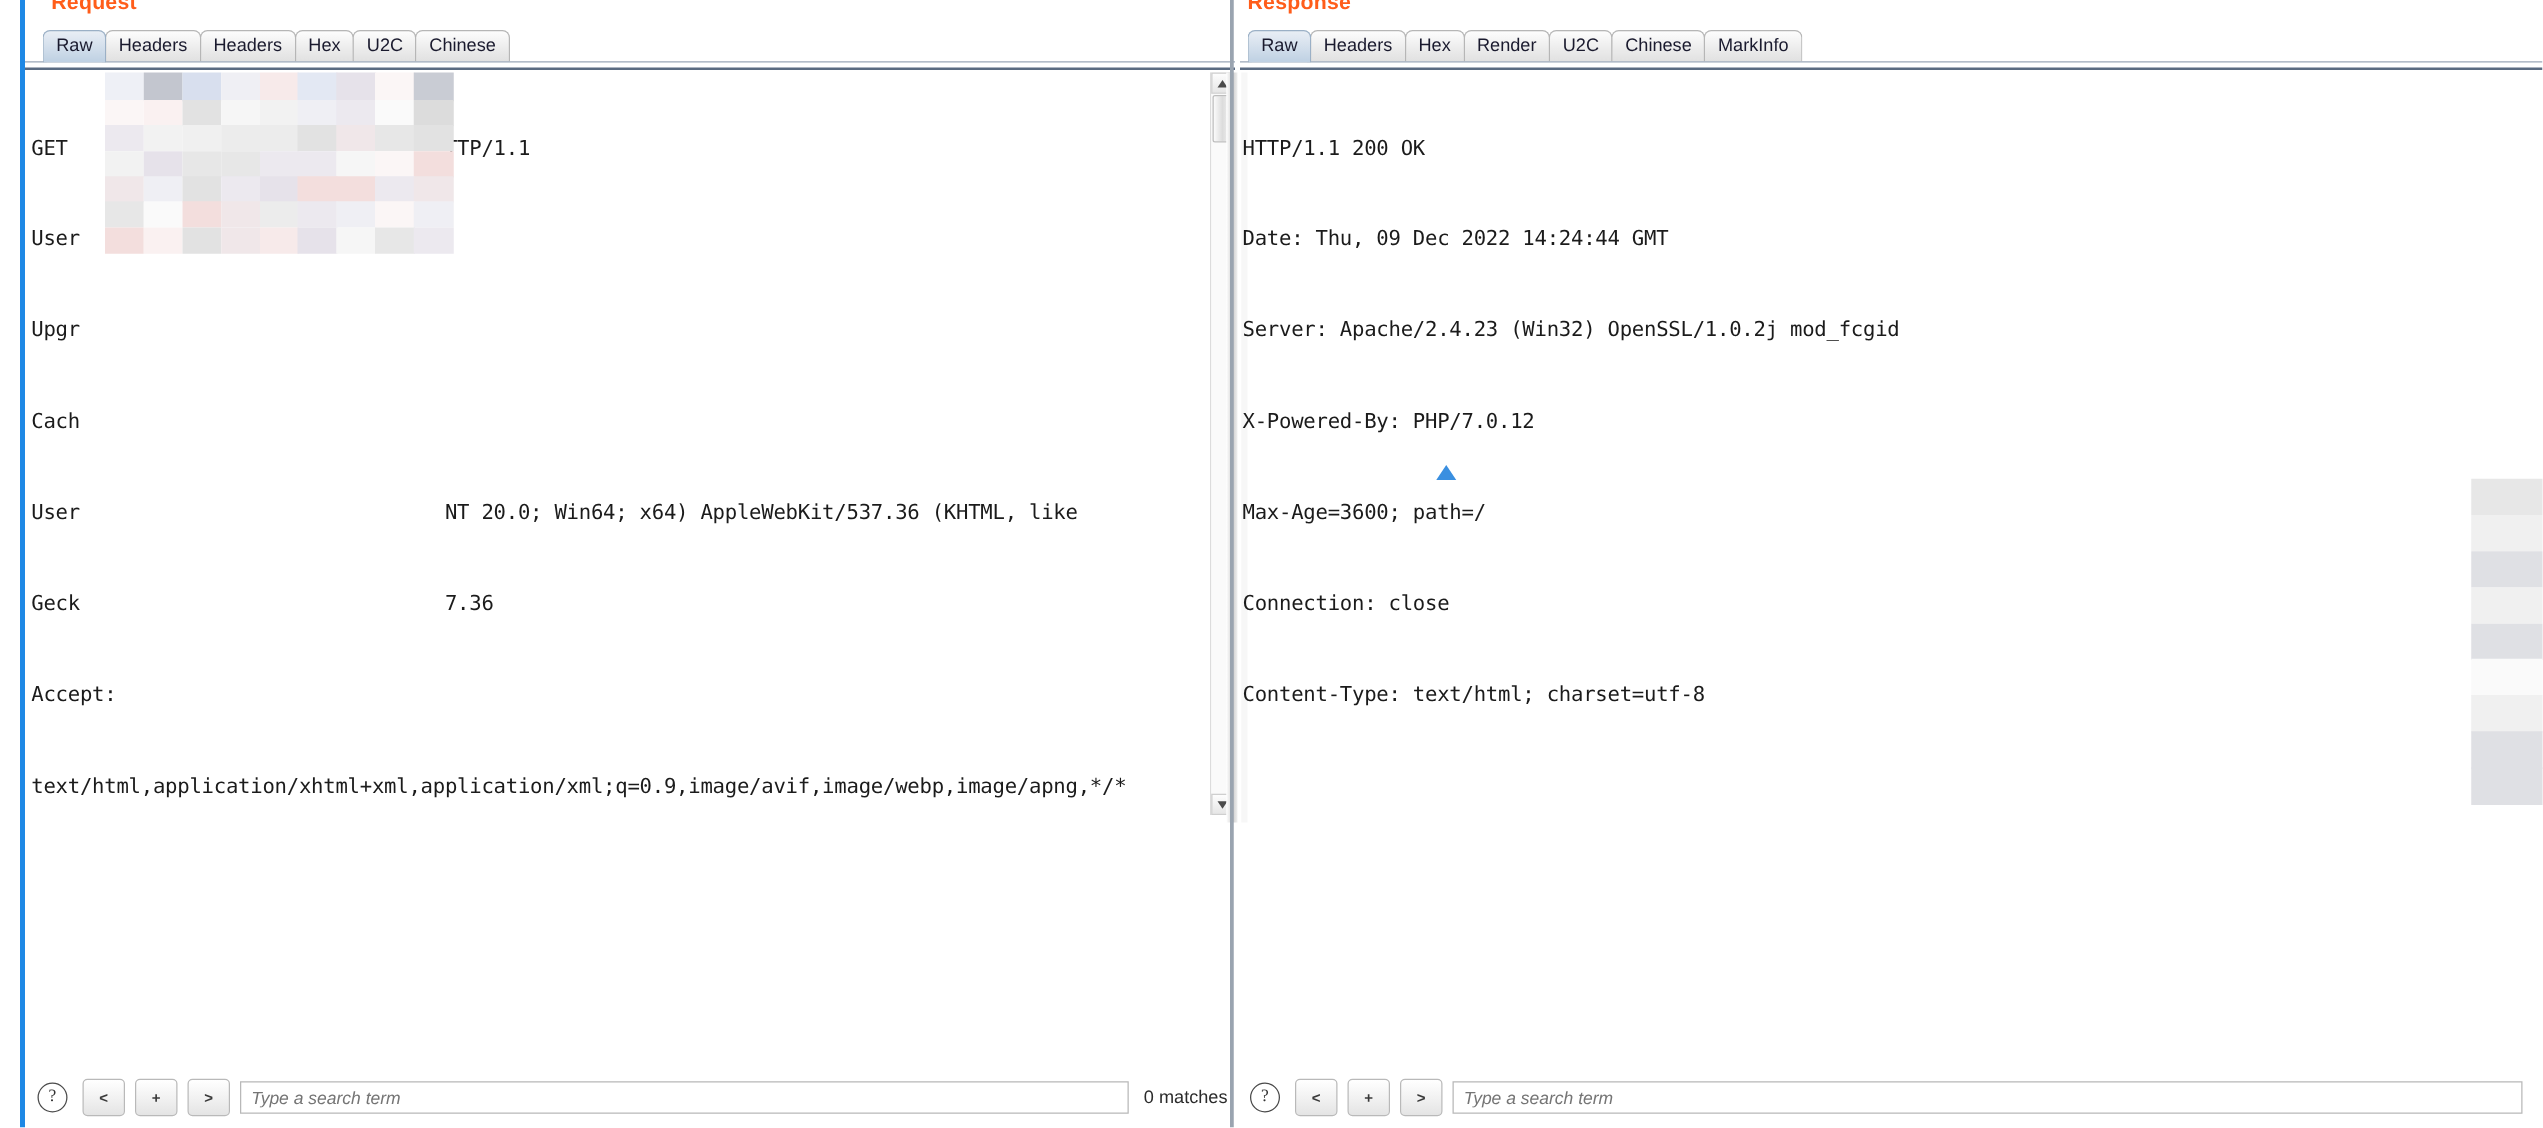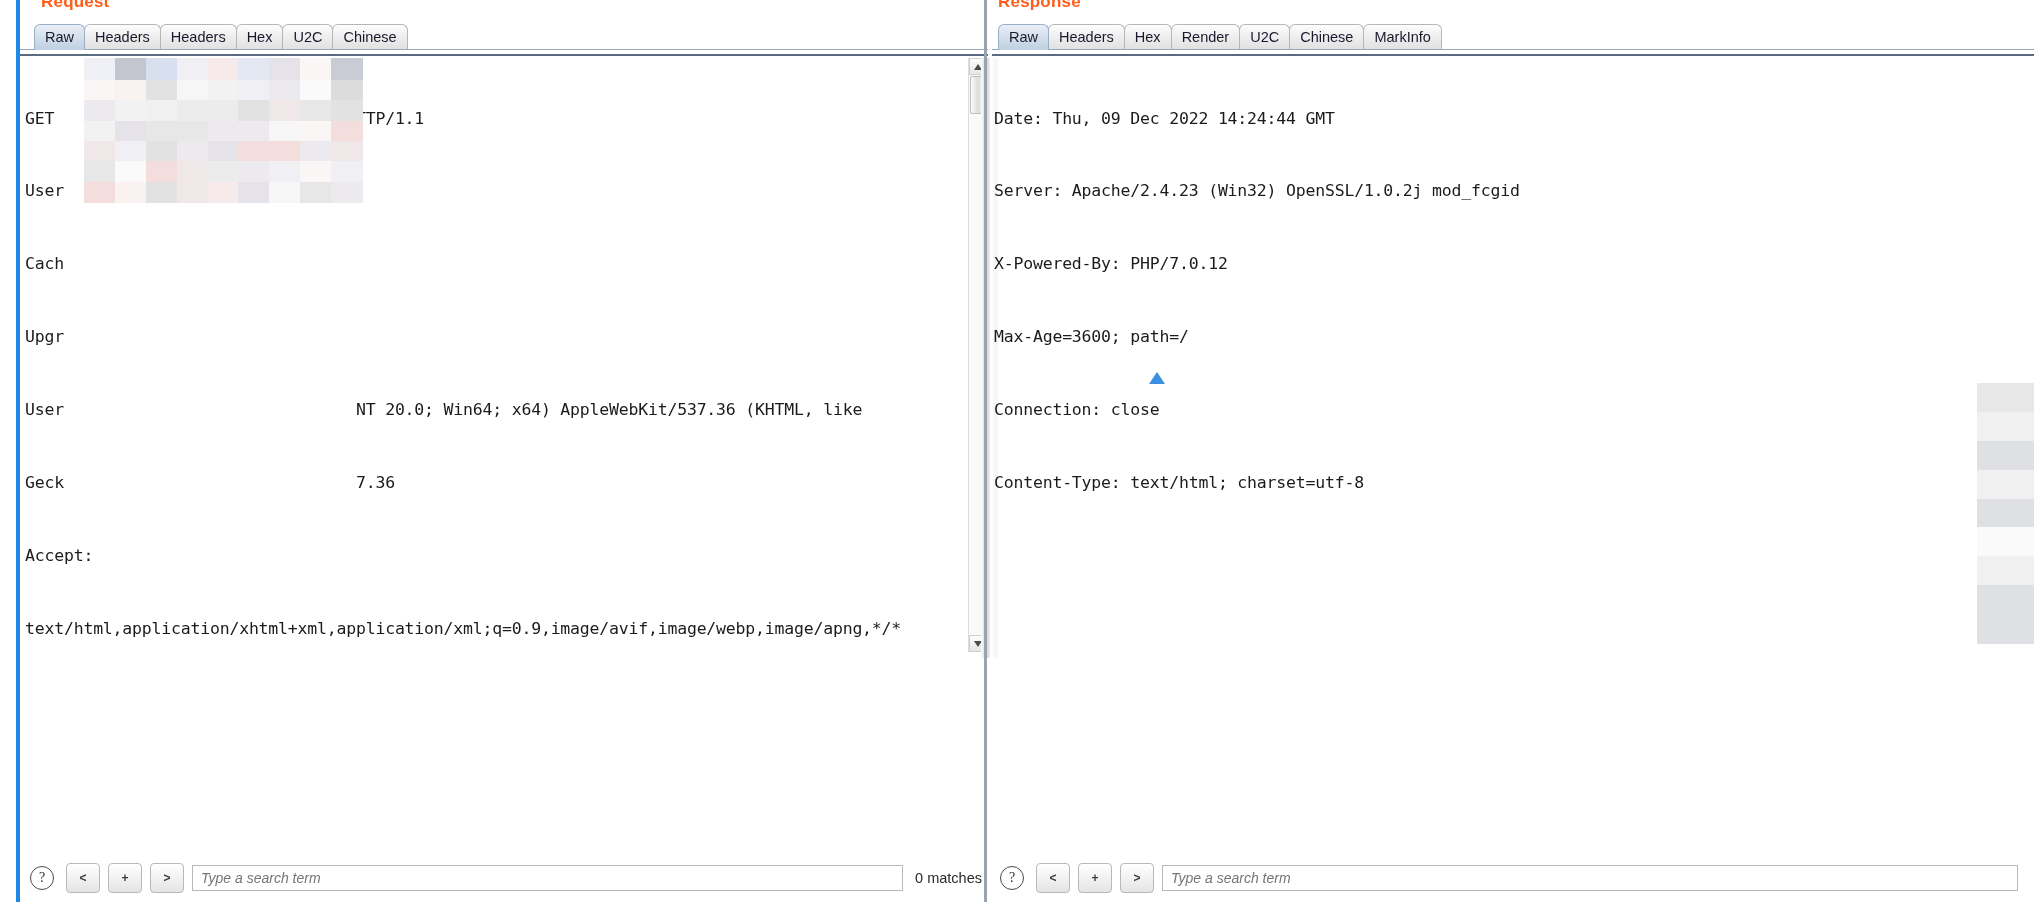--- a/index.html
+++ b/index.html
@@ -131,22 +131,22 @@
     <div class="tab">Headers</div>
     <div class="tab">Hex</div>
     <div class="tab">U2C</div>
     <div class="tab">Chinese</div>
   </div>
   <div class="tab-underline ul-left"></div>
 
   <div class="textarea ta-left">
     <div>GET                               TTP/1.1</div>
     <div>User</div>
+    <div>Upgr</div>
     <div>Cach</div>
-    <div>Upgr</div>
     <div>User                              NT 20.0; Win64; x64) AppleWebKit/537.36 (KHTML, like</div>
     <div>Geck                              7.36</div>
     <div>Accept:</div>
     <div>text/html,application/xhtml+xml,application/xml;q=0.9,image/avif,image/webp,image/apng,*/*</div>
     
     
     
   </div>
 
   <div class="mosaic" id="mosaic-request" style="left: 68px; top: 58px; width: 278px; height: 22px;">
@@ -254,20 +254,21 @@
     <div class="tab">Headers</div>
     <div class="tab">Hex</div>
     <div class="tab">Render</div>
     <div class="tab">U2C</div>
     <div class="tab">Chinese</div>
     <div class="tab">MarkInfo</div>
   </div>
   <div class="tab-underline" style="left:8px;top:49px;width:1042px;"></div>
 
   <div class="textarea" style="left:10px;top:58px;width:1040px;height:565px;">
+    <div>HTTP/1.1 200 OK</div>
     <div>Date: Thu, 09 Dec 2022 14:24:44 GMT</div>
     <div>Server: Apache/2.4.23 (Win32) OpenSSL/1.0.2j mod_fcgid</div>
     <div>X-Powered-By: PHP/7.0.12</div>
     <div>Max-Age=3600; path=/</div>
     <div>Connection: close</div>
     <div>Content-Type: text/html; charset=utf-8</div>
     
     
     
     

